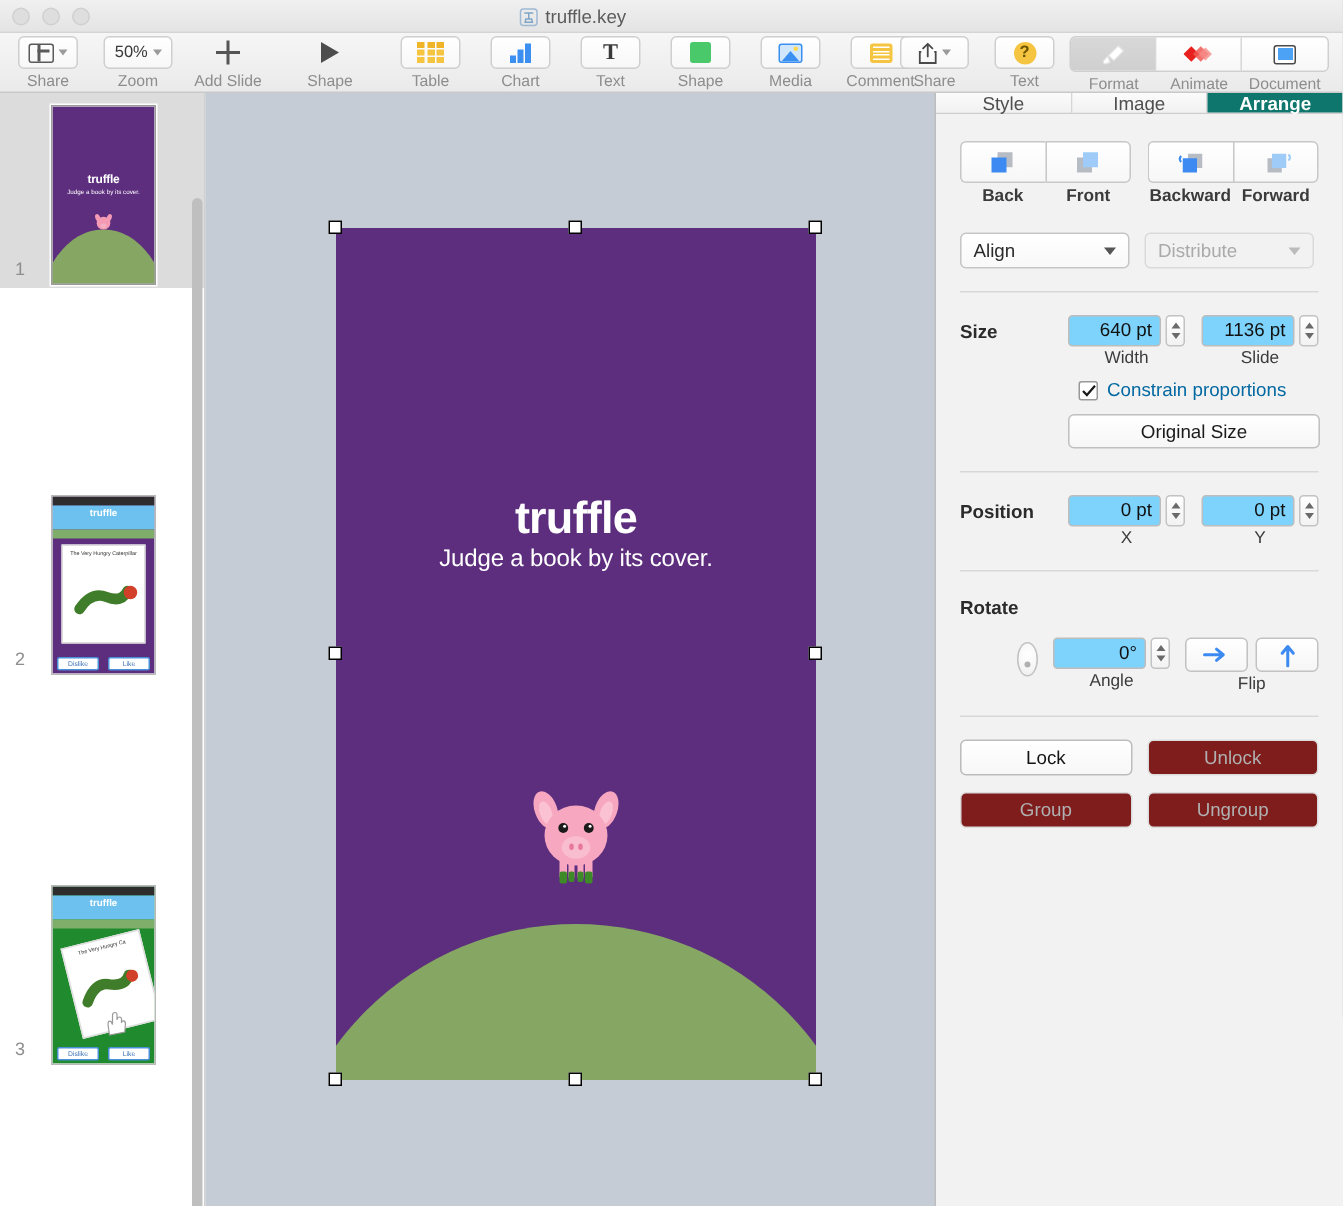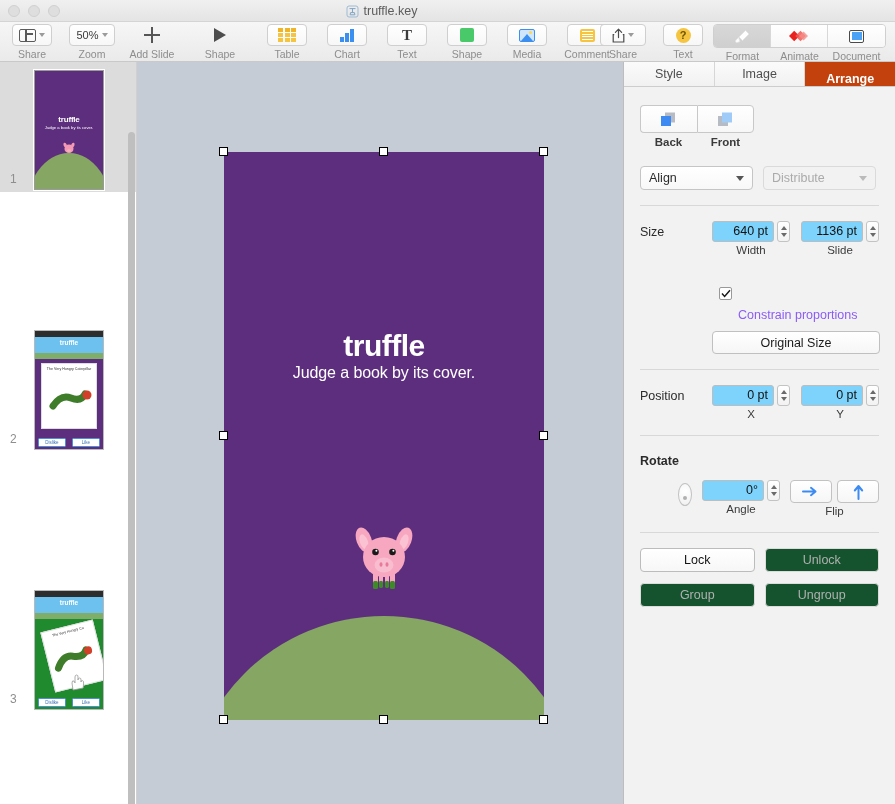--- a/index.html
+++ b/index.html
@@ -160,29 +160,29 @@
     position: absolute; width: 9px; height: 9px; background: #fff;
     border: 1.5px solid #000;
   }
   .canvas-divider { position:absolute; left:623px; top:62px; width:1px; height:742px; background:#bdbdbd; }
 
   
   .inspector {
     position: absolute; left: 624px; top: 62px; width: 271px; height: 742px;
     background: #f2f2f2;
   }
-  .tabs { display: flex; height: 25px; border-bottom: 1px solid #cdcdcd; }
+  .tabs { display: flex; height: 14px; border-bottom: 1px solid #cdcdcd; }
   .tab {
     flex: 1; display:flex; align-items:center; justify-content:center;
     font-size: 12.5px; color: #4f4f4f;
     background: linear-gradient(#fbfbfb,#f1f1f1);
     border-right: 1px solid #d6d6d6;
   }
   .tab:last-child { border-right: none; }
-  .tab.active { background: #c2410c; color: #fff; font-weight: 600; align-items: flex-end; }
+  .tab.active { background: #0f766e; color: #fff; font-weight: 600; }
 
   .insp-body { position: relative; padding: 0 16px; }
   .arr-grid { display:flex; justify-content:space-between; margin-top: 18px; }
   .arr-pairs { display:flex; }
   .arr-btn {
     width: 57px; height: 28px; background: linear-gradient(#ffffff,#f7f7f7);
     border: 1px solid #c8c8c8; display:flex; align-items:center; justify-content:center;
   }
   .arr-cell { display:flex; flex-direction:column; align-items:center; }
   .arr-cell:first-child .arr-btn { border-radius: 4px 0 0 4px; border-right: none; }
@@ -199,21 +199,21 @@
     padding: 0 8px; font-size: 12.5px; color: #2b2b2b;
   }
   .sel-ctl.dis { color: #aaa; background: #f2f2f2; border-color: #dadada; }
   .sel-ctl .cv { width:0;height:0;border-left:4px solid transparent;border-right:4px solid transparent;
                  border-top:5px solid #555; }
   .sel-ctl.dis .cv { border-top-color:#bbb; }
 
   .hr { height:1px; background:#d8d8d8; margin: 15px 0; }
 
   .field-row { display:flex; align-items:flex-start; }
-  .flabel { font-size: 12.5px; font-weight: 400; color: #2b2b2b; width: 74px; padding-top: 4px; }
+  .flabel { font-size: 12.5px; font-weight: 700; color: #2b2b2b; width: 74px; padding-top: 4px; }
   .stepper-wrap { display:flex; flex-direction:column; align-items:center; }
   .stepper { display:flex; align-items:center; }
   .numbox {
     width: 62px; height: 21px; border:1px solid #bdbdbd; border-radius:3px; background:#7dd3fc;
     font-size: 12.5px; color:#111; text-align:right; padding-right:5px; line-height:19px;
   }
   .spin {
     width: 13px; height: 21px; margin-left: 3px; border: 1px solid #c3c3c3; border-radius: 3px;
     background: linear-gradient(#ffffff,#f2f2f2); display:flex; flex-direction:column;
     align-items:center; justify-content:center; gap: 3px;
@@ -221,21 +221,21 @@
   .spin .up { width:0;height:0;border-left:3px solid transparent;border-right:3px solid transparent;
               border-bottom:4px solid #6a6a6a; }
   .spin .dn { width:0;height:0;border-left:3px solid transparent;border-right:3px solid transparent;
               border-top:4px solid #6a6a6a; }
   .sublabel { font-size: 11.5px; color: #3b3b3b; margin-top: 2px; }
 
   .cbrow { display:flex; align-items:center; margin-top:8px; padding-left: 79px; }
   .cbox { width:13px;height:13px;border:1px solid #999;border-radius:2px;background:#fff;
           display:flex;align-items:center;justify-content:center;margin-right:6px; }
   .cbox svg { display:block; }
-  .cbtext { font-size: 12.5px; color: #8b5cf6; margin-top: 44px; }
+  .cbtext { font-size: 12.5px; color: #0369a1; }
 
   .widebtn {
     margin-top: 9px; margin-left: 72px; width: 168px; height: 23px;
     border: 1px solid #c0c0c0; border-radius: 4px;
     background: linear-gradient(#ffffff,#f6f6f6);
     display:flex; align-items:center; justify-content:center;
     font-size: 12.5px; color: #1a1a1a;
   }
 
   .rot-label { font-size: 12.5px; font-weight: 700; color: #2b2b2b; }
@@ -254,21 +254,21 @@
   .flipgroup { display:flex; flex-direction:column; align-items:center; }
   .flippair { display:flex; gap: 5px; }
 
   .btnrow { display:flex; gap: 10px; margin-top: 4px; }
   .gbtn {
     width: 117px; height: 24px; border:1px solid #bcbcbc; border-radius: 4px;
     background: linear-gradient(#ffffff,#f7f7f7);
     display:flex; align-items:center; justify-content:center;
     font-size: 12.5px; color: #141414;
   }
-  .gbtn.dis { color:#b0b0b0; background:#14532d; border-color:#dcdcdc; }
+  .gbtn.dis { color:#b0b0b0; background:#7f1d1d; border-color:#dcdcdc; }
 </style>
 </head>
 <body>
 
 <div class="app">
 
   <div class="titlebar">
     <div class="lights">
       <div class="light"></div>
       <div class="light"></div>
@@ -592,20 +592,46 @@
                 <svg width="20" height="16" viewBox="0 0 20 16">
                   <rect x="2" y="5" width="10" height="10" fill="#b7bcc4"></rect>
                   <rect x="6" y="1.5" width="10" height="10" fill="#9ecbf7"></rect>
                 </svg>
               </span>
             </div>
             <span class="arr-lbl">Front</span>
           </div>
         </div>
 
+        <div class="arr-pairs">
+          <div class="arr-cell">
+            <div class="arr-btn">
+              <span class="ordicon">
+                <svg width="22" height="16" viewBox="0 0 22 16">
+                  <rect x="8" y="2.5" width="9.5" height="9.5" fill="#b7bcc4"></rect>
+                  <rect x="4.5" y="5.5" width="9.5" height="9.5" fill="#3d8bf2"></rect>
+                  <path d="M3.5 4 q-2 2 0 4" stroke="#3d8bf2" stroke-width="1.4" fill="none"></path>
+                </svg>
+              </span>
+            </div>
+            <span class="arr-lbl">Backward</span>
+          </div>
+          <div class="arr-cell">
+            <div class="arr-btn">
+              <span class="ordicon">
+                <svg width="22" height="16" viewBox="0 0 22 16">
+                  <rect x="4" y="5.5" width="9.5" height="9.5" fill="#b7bcc4"></rect>
+                  <rect x="7" y="2.5" width="9.5" height="9.5" fill="#9ecbf7"></rect>
+                  <path d="M18 3 q2 2 0 4" stroke="#9ecbf7" stroke-width="1.4" fill="none"></path>
+                </svg>
+              </span>
+            </div>
+            <span class="arr-lbl">Forward</span>
+          </div>
+        </div>
       </div>
 
       <div class="selrow">
         <div class="sel-ctl" style="width:113px;">
           <span>Align</span>
           <span class="cv"></span>
         </div>
         <div class="sel-ctl dis" style="width:113px;">
           <span>Distribute</span>
           <span class="cv"></span>

